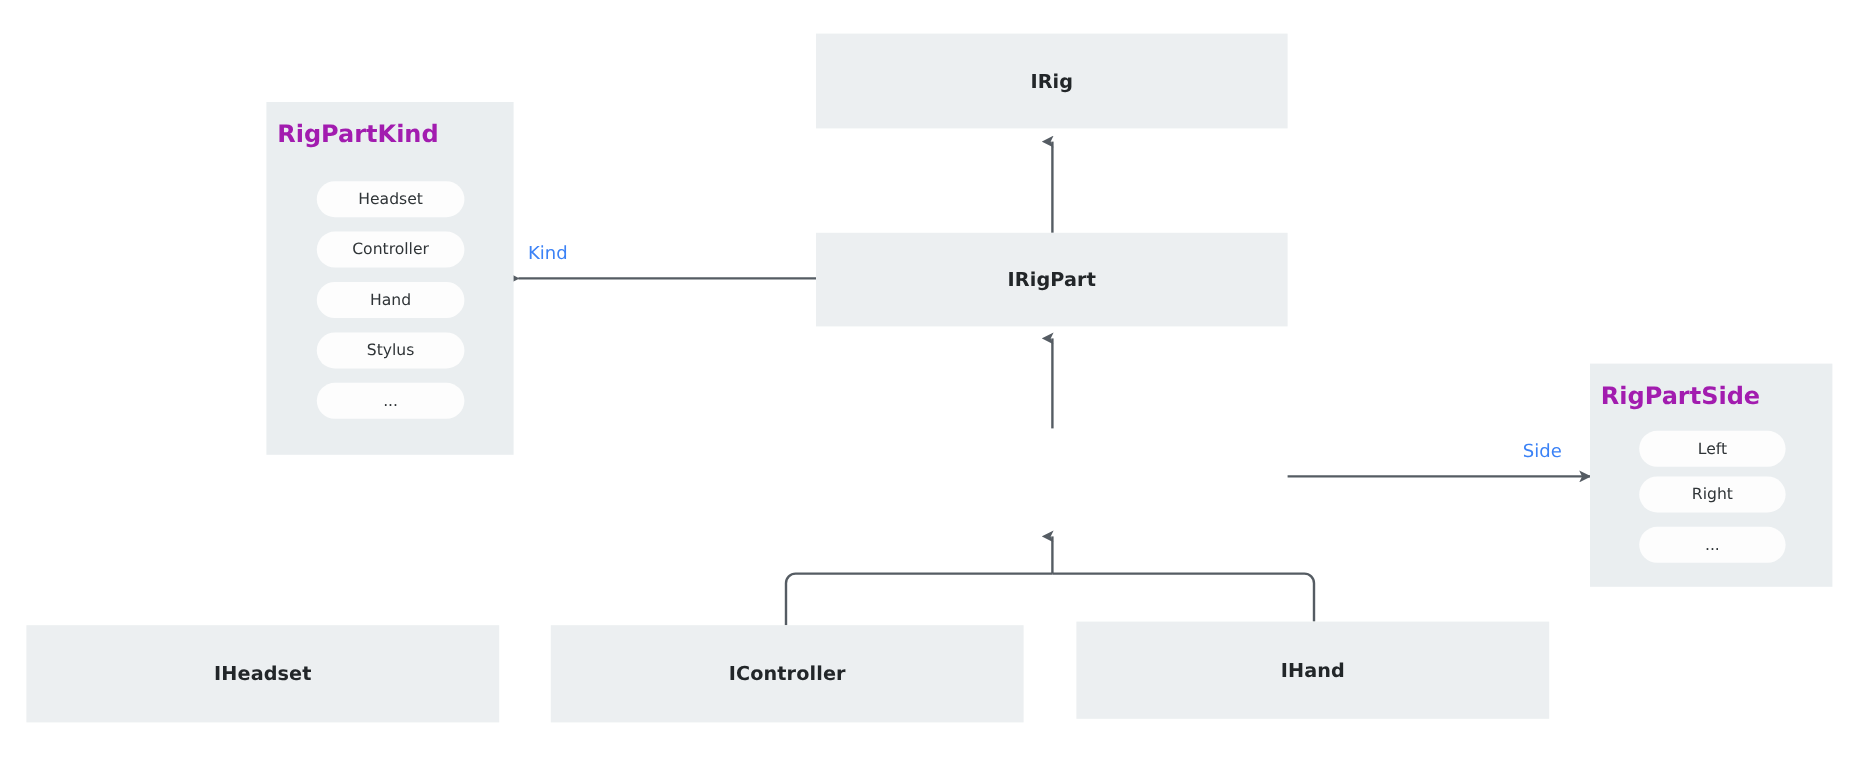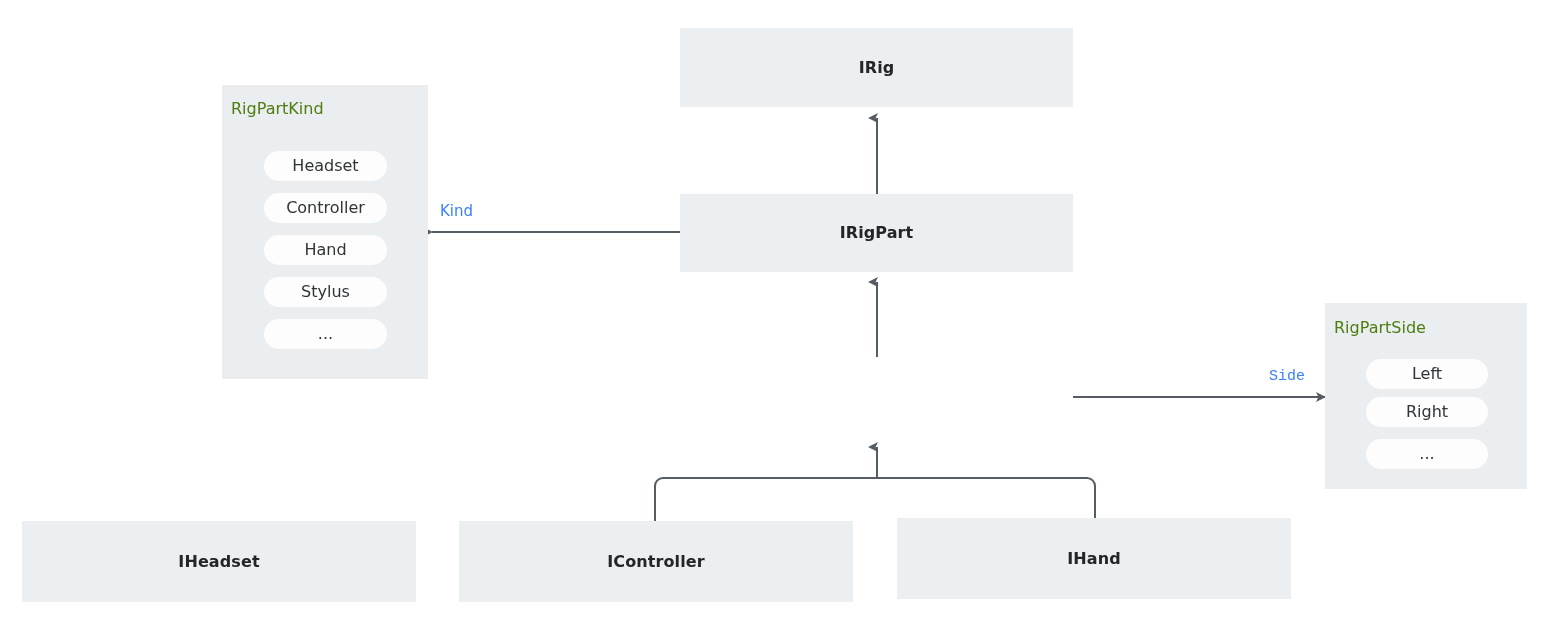--- a/index.html
+++ b/index.html
@@ -35,37 +35,37 @@
   }
 
   
   .enum-group {
     position: absolute;
     background: #eaeef0;
     box-sizing: border-box;
   }
   .enum-title {
     position: absolute;
-    font-size: 16px;
-    font-weight: normal;
-    color: #4d7c0f;
+    font-size: 20px;
+    font-weight: bold;
+    color: #a21caf;
     line-height: 1;
     white-space: nowrap;
   }
   .enum-item {
     position: absolute;
     background: #fdfdfd;
     border-radius: 999px;
     display: flex;
     align-items: center;
     justify-content: center;
     box-sizing: border-box;
   }
   .enum-item span {
-    font-size: 16px;
+    font-size: 13px;
     color: #2f3437;
     line-height: 1;
     white-space: nowrap;
   }
 
   
   .edge-layer {
     position: absolute;
     left: 0;
     top: 0;
@@ -124,21 +124,21 @@
       <line x1="680" y1="232" x2="432" y2="232" stroke="#555c63" stroke-width="2" marker-end="url(#arrowLeft)"></line>
     </g>
 
       RigPartSide  (label: Side) --&gt;
     <g>
       <line x1="1073" y1="397" x2="1325" y2="397" stroke="#555c63" stroke-width="2" marker-end="url(#arrowRight)"></line>
     </g>
   </svg>
 
   <div class="edge-label" style="left:440px; top:204px;">Kind</div>
-  <div class="edge-label" style="left:1269px; top:369px;font-family:Liberation Mono, monospace;">Side</div>
+  <div class="edge-label" style="left:1269px; top:369px;">Side</div>
 
   <div class="class-box" style="left:680px; top:28px; width:393px; height:79px;">
     <div class="class-title">IRig</div>
   </div>
 
   <div class="class-box" style="left:680px; top:194px; width:393px; height:78px;">
     <div class="class-title">IRigPart</div>
   </div>
 
 

